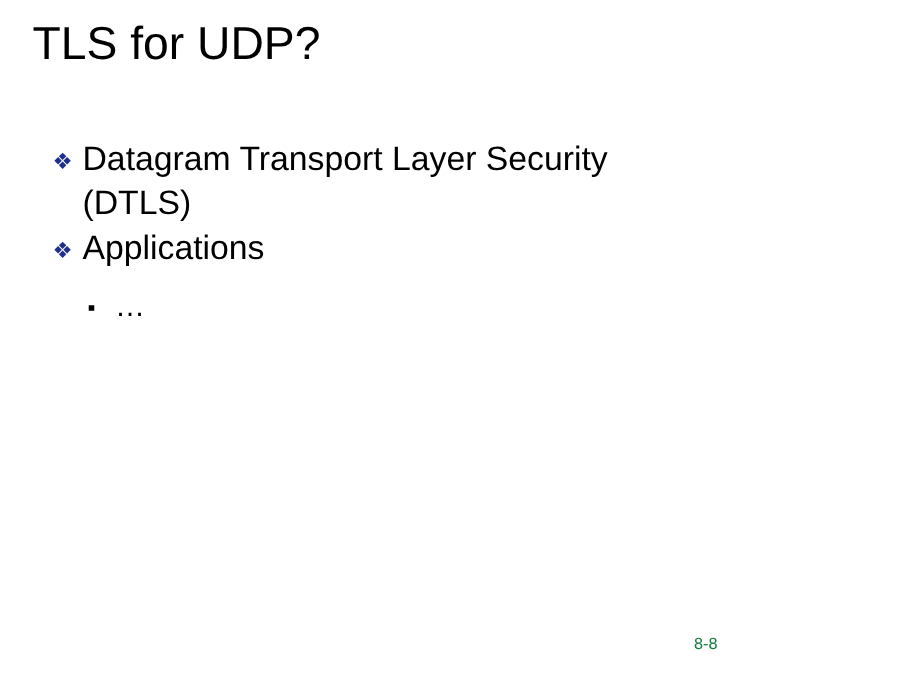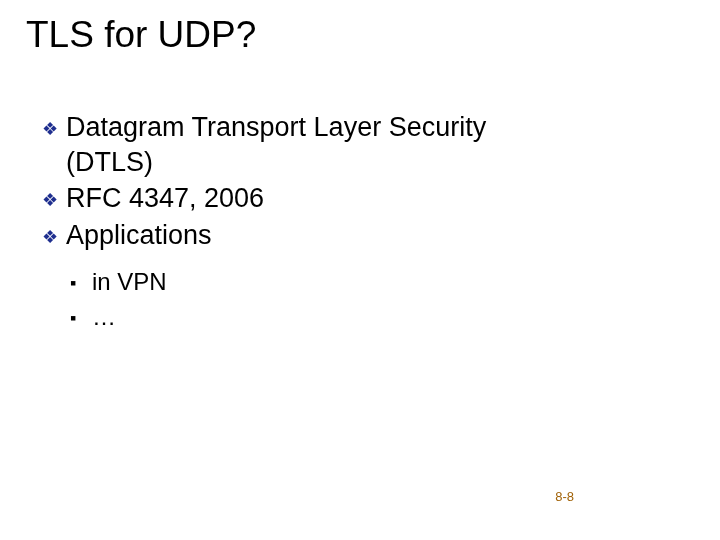--- a/index.html
+++ b/index.html
@@ -65,49 +65,43 @@
   .lvl2 .bullet2 {
     color: #000000;
     font-size: 18px;
     display: inline-block;
     width: 22px;
     text-indent: 0;
     vertical-align: 1px;
   }
   .pagenum {
     position: absolute;
-    bottom: 36px;
+    bottom: 18px;
     right: 22px;
     font-size: 13px;
-    color: #a16207;
+    color: #15803d;
   }
 </style>
 </head>
 <body>
 
 <div class="slide">
 
   <div class="title">TLS for UDP?</div>
 
   <div class="body">
 
     <p class="lvl1">
       <span class="bullet1">❖</span><span>Datagram Transport Layer Security (DTLS)</span>
     </p>
     <p class="lvl1">
-      <span class="bullet1">❖</span><span>RFC 4347, 2006</span>
-    </p>
-    <p class="lvl1">
       <span class="bullet1">❖</span><span>Applications</span>
     </p>
 
     <div class="lvl2-wrap">
-      <p class="lvl2">
-        <span class="bullet2">▪</span><span>in VPN</span>
-      </p>
       <p class="lvl2">
         <span class="bullet2">▪</span><span>…</span>
       </p>
     </div>
 
   </div>
 
   <div class="pagenum">8-8</div>
 
 </div>

